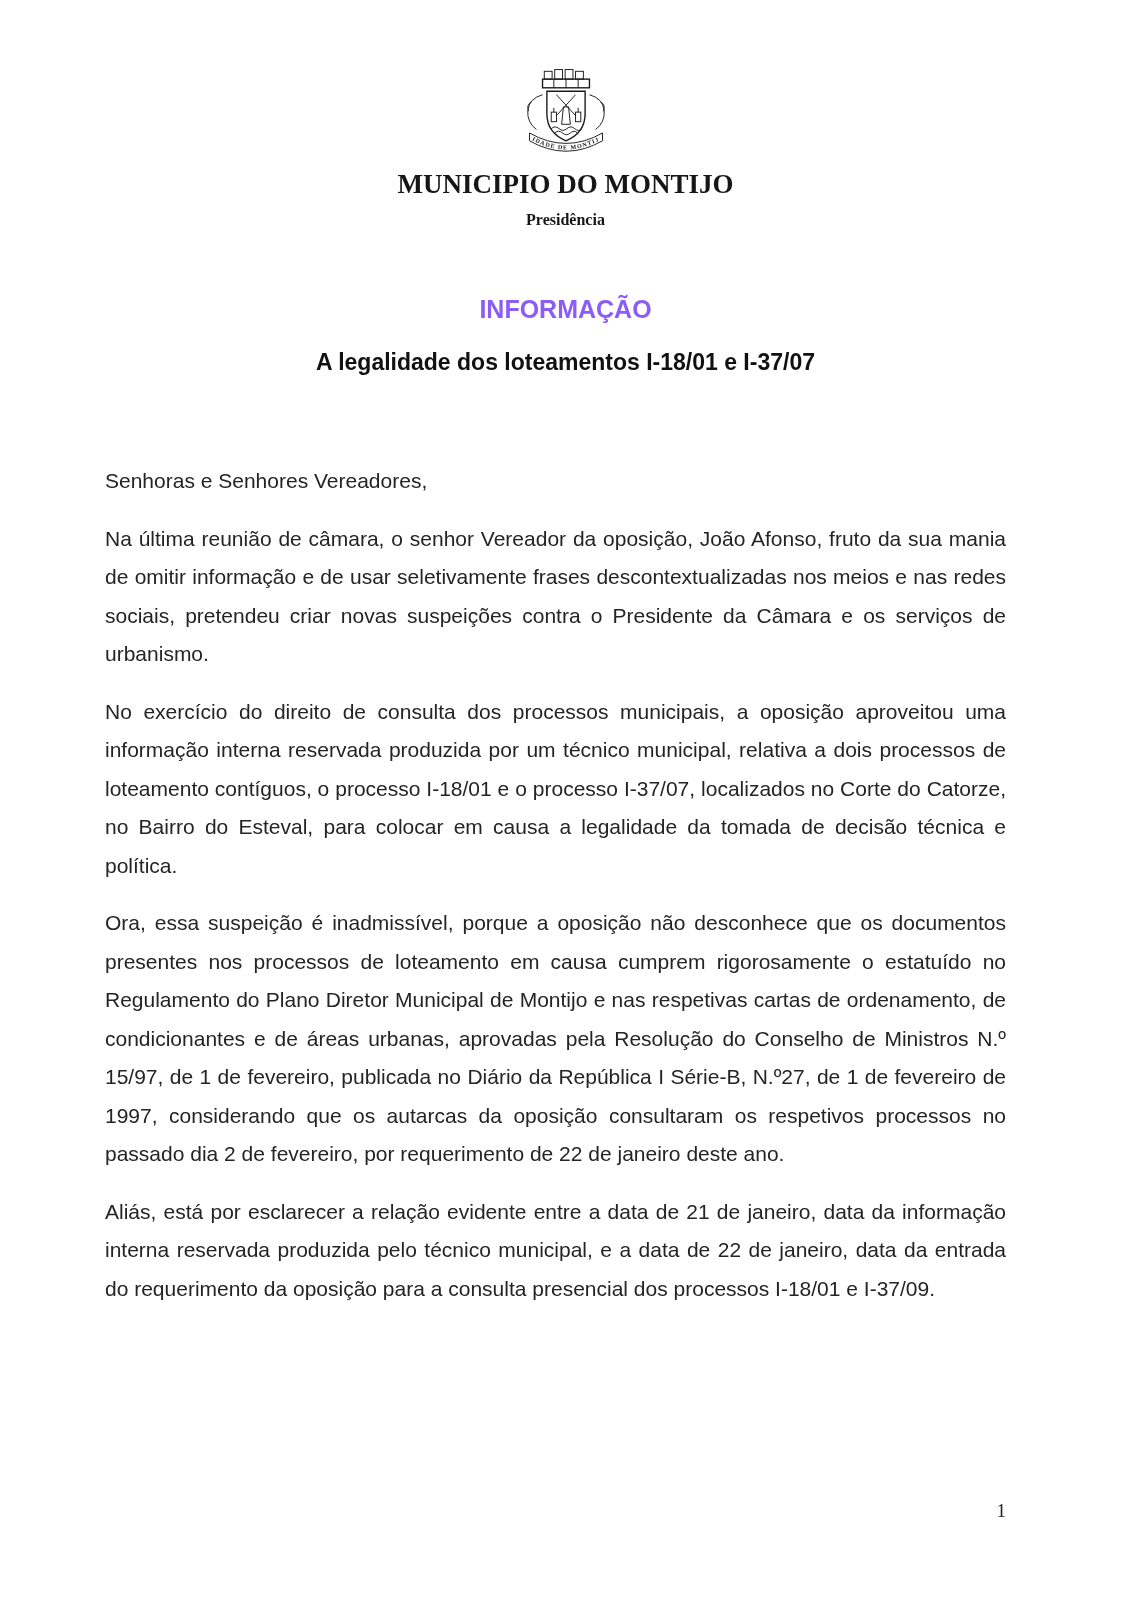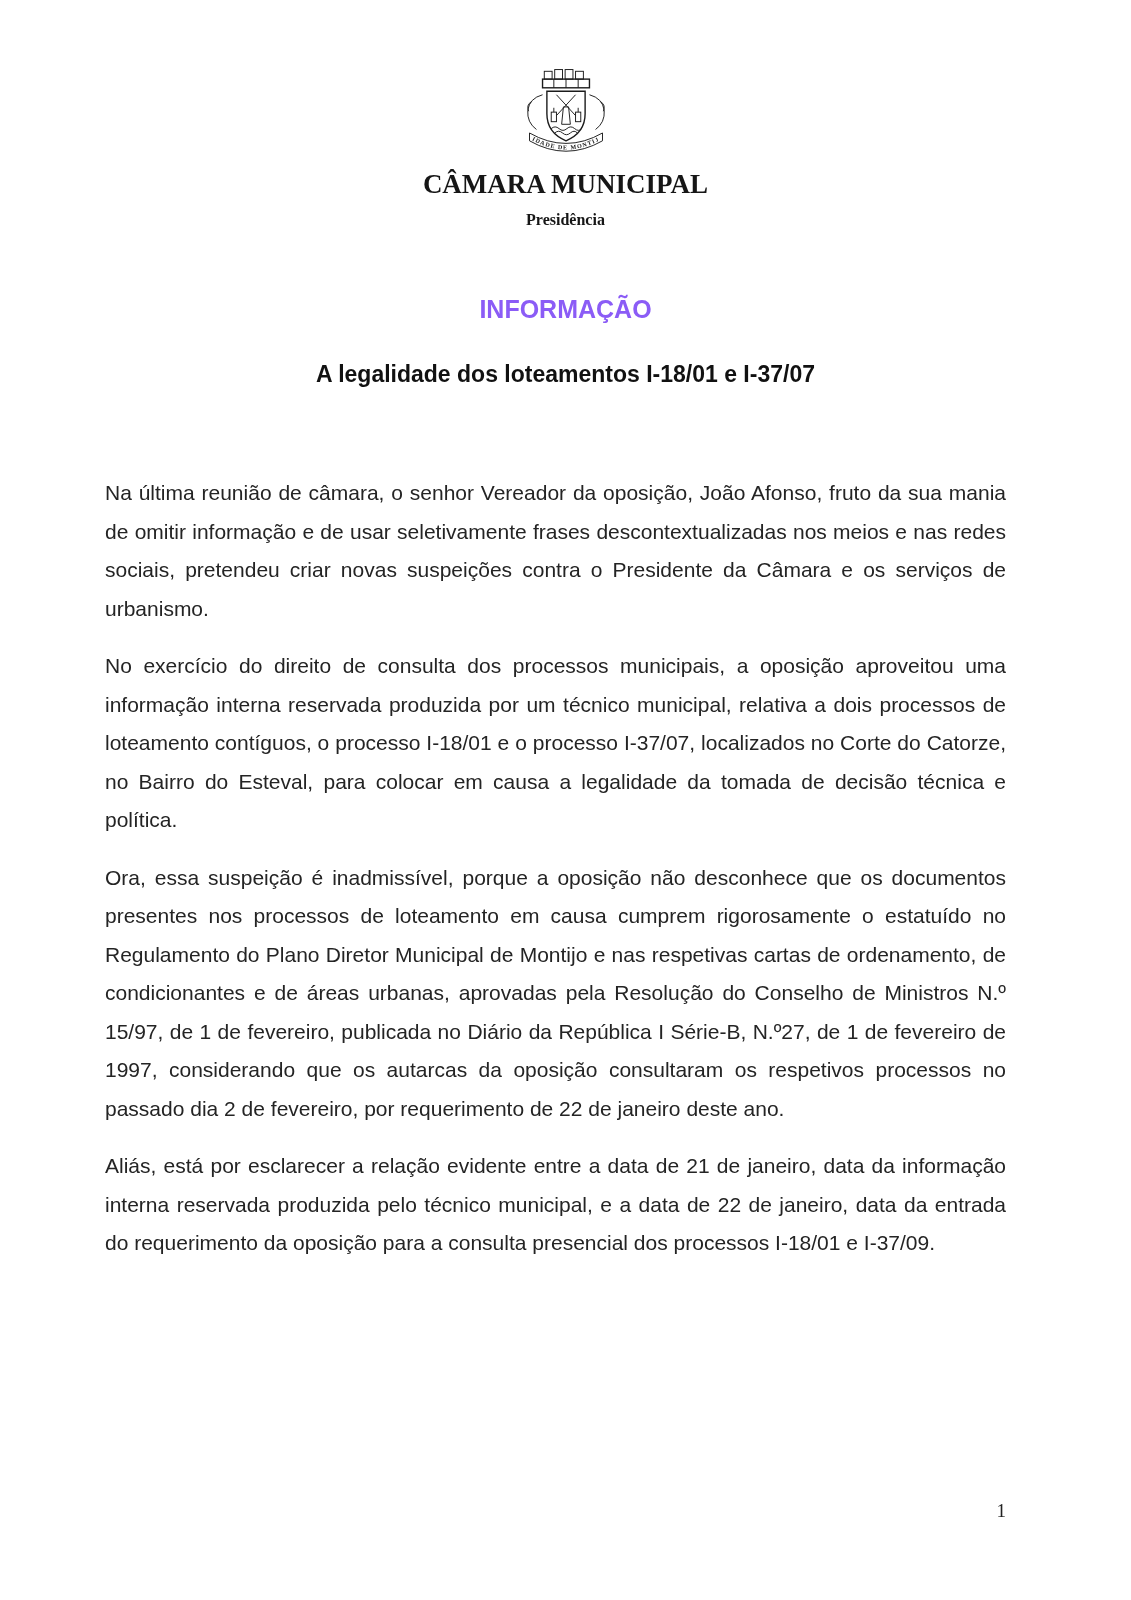--- a/index.html
+++ b/index.html
@@ -51,21 +51,21 @@
   }
   .doc-title {
     margin-top: 56px;
     text-align: center;
     font-weight: bold;
     font-size: 25px;
     line-height: 30px;
     color: #8b5cf6;
   }
   .doc-subtitle {
-    margin-top: 36px;
+    margin-top: 24px;
     text-align: center;
     font-weight: bold;
     font-size: 23px;
     line-height: 28px;
     color: #111111;
   }
   .body-text {
     margin: 86px 0 0 105px;
     width: 901px;
   }
@@ -130,29 +130,30 @@
       <path d="M18,84 Q60,108 102,84" class="thin"></path>
       <path d="M18,93 Q60,117 102,93" class="thin"></path>
       <line x1="18" y1="84" x2="18" y2="93" class="thin"></line>
       <line x1="102" y1="84" x2="102" y2="93" class="thin"></line>
       <path id="crest-banner-path" d="M20,92 Q60,114 100,92" style="stroke:none"></path>
       <text>
         <textPath href="#crest-banner-path" startOffset="50%" text-anchor="middle">CIDADE DE MONTIJO</textPath>
       </text>
     </svg>
 
-    <div class="org-line">CÂMARA MUNICIPAL</div>
+    <div class="org-line">MUNICIPIO DO MONTIJO</div>
     <div class="org-line small">Presidência</div>
   </div>
 
   <div class="doc-title">INFORMAÇÃO</div>
 
   <div class="doc-subtitle">A legalidade dos loteamentos I-18/01 e I-37/07</div>
 
   <div class="body-text">
+    <p class="salutation">Senhoras e Senhores Vereadores,</p>
     <p>Na última reunião de câmara, o senhor Vereador da oposição, João Afonso, fruto da sua mania de omitir informação e de usar seletivamente frases descontextualizadas nos meios e nas redes sociais, pretendeu criar novas suspeições contra o Presidente da Câmara e os serviços de urbanismo.</p>
     <p>No exercício do direito de consulta dos processos municipais, a oposição aproveitou uma informação interna reservada produzida por um técnico municipal, relativa a dois processos de loteamento contíguos, o processo I-18/01 e o processo I-37/07, localizados no Corte do Catorze, no Bairro do Esteval, para colocar em causa a legalidade da tomada de decisão técnica e política.</p>
     <p>Ora, essa suspeição é inadmissível, porque a oposição não desconhece que os documentos presentes nos processos de loteamento em causa cumprem rigorosamente o estatuído no Regulamento do Plano Diretor Municipal de Montijo e nas respetivas cartas de ordenamento, de condicionantes e de áreas urbanas, aprovadas pela Resolução do Conselho de Ministros N.º 15/97, de 1 de fevereiro, publicada no Diário da República I Série-B, N.º27, de 1 de fevereiro de 1997, considerando que os autarcas da oposição consultaram os respetivos processos no passado dia 2 de fevereiro, por requerimento de 22 de janeiro deste ano.</p>
     <p>Aliás, está por esclarecer a relação evidente entre a data de 21 de janeiro, data da informação interna reservada produzida pelo técnico municipal, e a data de 22 de janeiro, data da entrada do requerimento da oposição para a consulta presencial dos processos I-18/01 e I-37/09.</p>
   </div>
 
   <div class="footer">1</div>
 
 </div>
 

